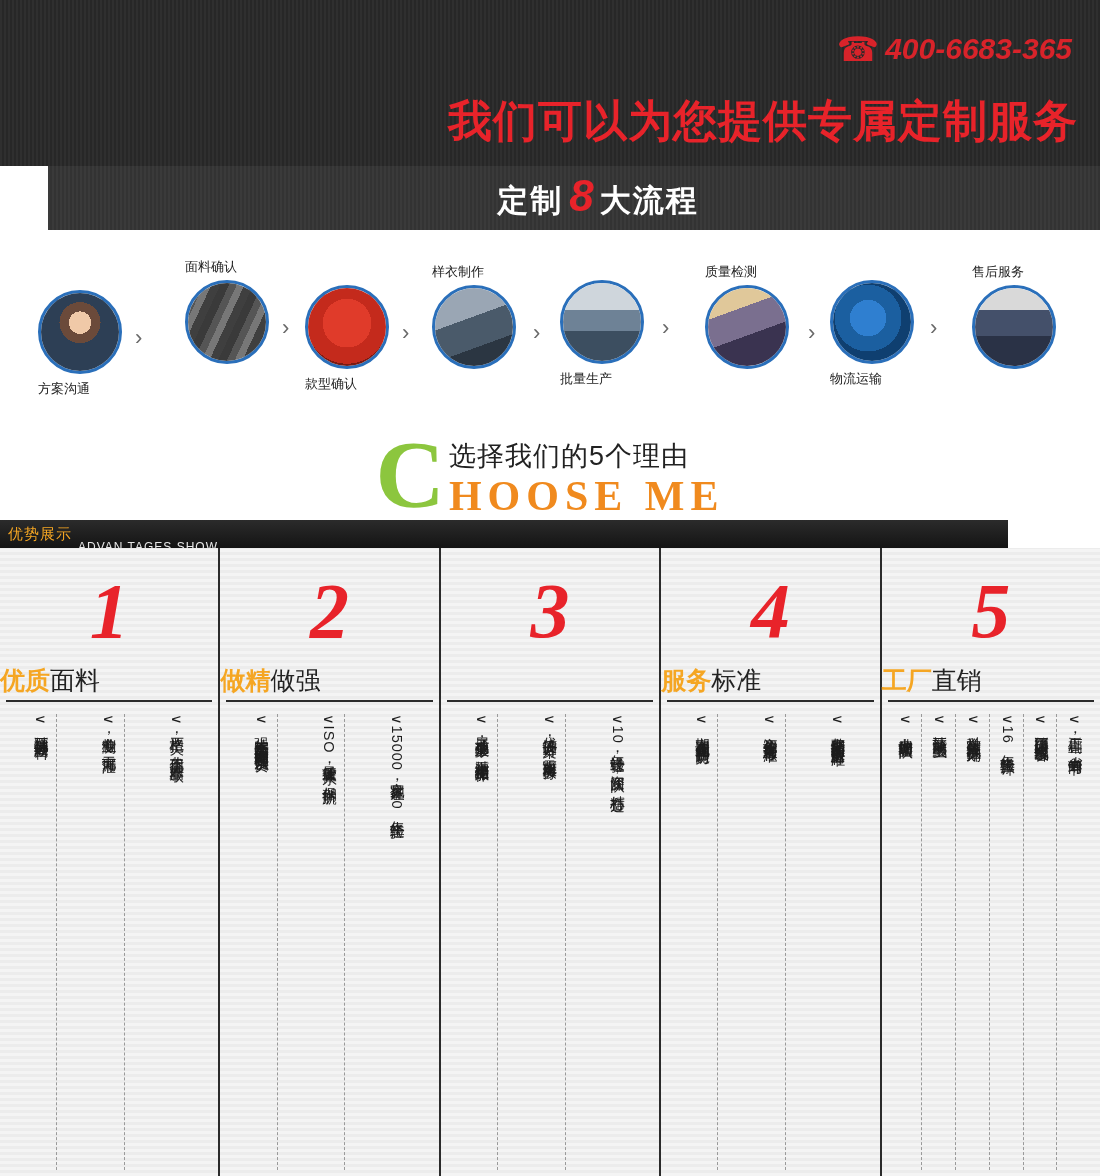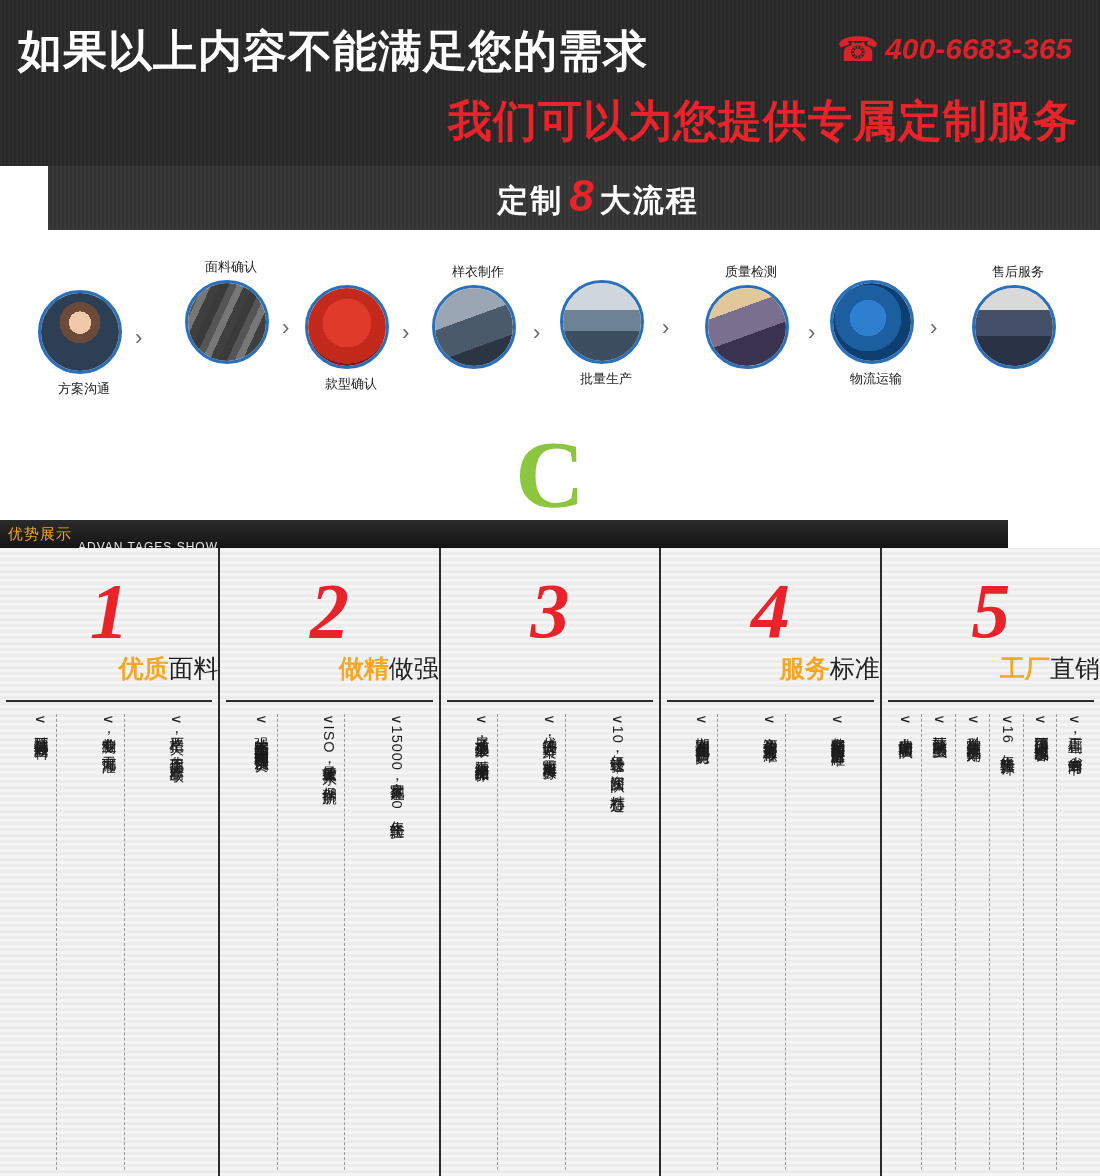--- a/index.html
+++ b/index.html
@@ -56,21 +56,21 @@
     position:relative;width:1100px;height:200px;background:#fff;
   }
   .node{position:absolute;}
   .circle{
     width:78px;height:78px;border-radius:50%;
     border:3px solid #2a6fba;overflow:hidden;position:relative;
   }
   .circle .ph{position:absolute;inset:0;}
   .node-label{
     text-align:center;font-size:13px;color:#222;margin-top:6px;white-space:nowrap;
-    transform:translateX(-50%);position:absolute;left:46px;
+    transform:translateX(-50%);position:absolute;left:26px;
   }
   .node-label.above{margin-top:0;position:absolute;top:-22px;}
   .arrow{
     position:absolute;color:#6a6a6a;font-size:22px;font-weight:300;
   }
   .arrow:before{content:"\203A";}
 
   
   .ph-operator{background:radial-gradient(circle at 50% 38%,#f0c9a8 0 18%,#6b4a3a 18% 33%,#2d3f55 33% 100%);}
   .ph-fabric{background:repeating-linear-gradient(115deg,#3a3a3a 0 8px,#555 8px 15px,#777 15px 22px,#3f3f3f 22px 30px);}
@@ -119,21 +119,21 @@
   .col{
     flex:1;position:relative;border-right:2px solid #2b2b2b;box-sizing:border-box;
   }
   .col:last-child{border-right:none;}
   .num{
     text-align:center;font-size:78px;line-height:78px;font-weight:bold;color:#e8232a;
     font-family:"Liberation Serif","DejaVu Serif",serif;font-style:italic;
     padding-top:24px;
   }
   .subtitle{
-    text-align:right;font-size:25px;margin-top:2px;white-space:nowrap;
+    text-align:left;font-size:25px;margin-top:14px;white-space:nowrap;
   }
   .subtitle .a{color:#f5a623;font-weight:bold;}
   .subtitle .b{color:#222;}
   .rule{
     position:absolute;left:6px;right:6px;top:152px;border-top:2px solid #2b2b2b;
   }
   .vlist{
     position:absolute;top:166px;left:0;right:0;bottom:6px;
     display:flex;flex-direction:row-reverse;justify-content:space-around;
     padding:0 8px;box-sizing:border-box;
@@ -145,21 +145,20 @@
     border-right:1px dashed #9a9a9a;
     padding-right:6px;padding-left:4px;
     max-height:100%;
   }
   .vitem:first-child{border-right:none;}
 </style>
 </head>
 <body>
 
 <div class="hero">
-  <div class="hero-line1">如果以上内容不能满足您的需求</div>
   <div class="phone">
     <span class="phone-icon">☎</span>
     <span class="phone-num">400-6683-365</span>
   </div>
   <div class="hero-line2">我们可以为您提供专属定制服务</div>
 </div>
 
 <div class="band">
   <div class="band-inner">
     <span class="band-txt">定制</span>
@@ -230,20 +229,24 @@
     <div class="node-label above">售后服务</div>
     <div class="circle">
         <div class="ph ph-service"></div>
       </div>
   </div>
 </div>
 
 <div class="choose">
   <div class="choose-inner">
     <div class="big-c">C</div>
+    <div class="choose-right">
+      <div class="choose-cn">选择我们的5个理由</div>
+      <div class="choose-en">HOOSE  ME</div>
+    </div>
   </div>
 </div>
 
 <div class="adv-bar">
   <span class="adv-cn">优势展示</span>
   <span class="adv-en">ADVAN TAGES SHOW</span>
 </div>
 
 <div class="grid">
 

